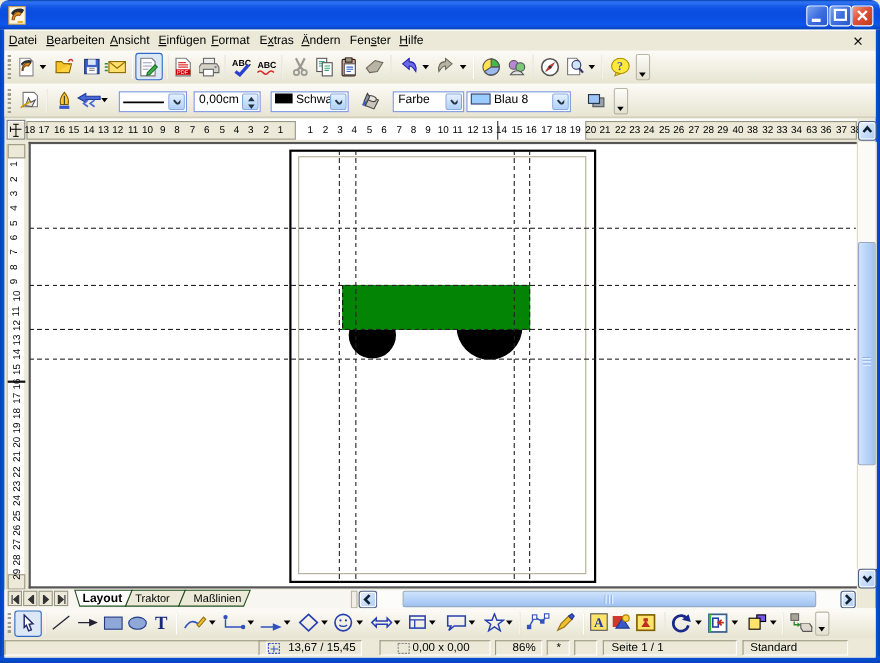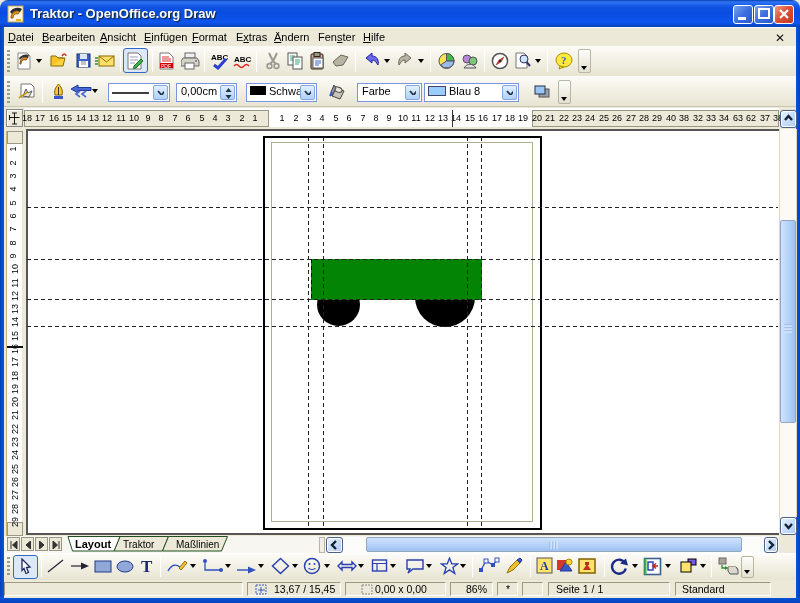--- a/index.html
+++ b/index.html
@@ -72,21 +72,20 @@
  <div id="titlebar"></div>
  <div id="bleft"></div>
     <div id="bright"></div>
     <div id="bbot"></div>
  <div class="abs" id="appicon" style="left:7px;top:5px;width:18px;height:18px"><svg width="18" height="18">
         <rect x="1" y="1" width="15" height="16" fill="#fdf5e8" stroke="#caa24a"></rect>
         <path d="M4 13 C4 8 8 5 13 6 L11 9 C8 8 6 10 6 13 Z" fill="#e8921e" stroke="#9a5a10"></path>
         <path d="M3 7 C6 2 12 2 15 4 L13 7 C10 5 7 5 5 9 Z" fill="#2a2a2a"></path>
         <path d="M9 14 h5 v2 h-5 z" fill="#e8b21e"></path>
       </svg></div>
- <div id="titletext">Traktor - OpenOffice.org Draw</div>
  <div class="tbtn" style="left:733px"><svg width="18" height="17">
         <rect x="4" y="11" width="8" height="3" fill="#fff"></rect>
       </svg></div>
  <div class="tbtn" style="left:754px"><svg width="18" height="17">
         <rect x="4" y="3" width="10" height="9" fill="none" stroke="#fff" stroke-width="2"></rect>
       </svg></div>
  <div class="tbtn" id="btnclose" style="left:774px"><svg width="18" height="17">
         <path d="M5 4 L13 12 M13 4 L5 12" stroke="#fff" stroke-width="2.2"></path>
       </svg></div>
  <div id="menubar">
@@ -322,21 +321,21 @@
       <i style="left:593px">26</i>
       <i style="left:607px">27</i>
       <i style="left:620px">28</i>
       <i style="left:633px">29</i>
       <i style="left:647px">40</i>
       <i style="left:660px">38</i>
       <i style="left:674px">32</i>
       <i style="left:687px">33</i>
       <i style="left:700px">34</i>
       <i style="left:714px">63</i>
-      <i style="left:727px">62</i>
+      <i style="left:727px">36</i>
       <i style="left:741px">37</i>
       <i style="left:754px">38</i>
   <div style="position:absolute;left:428px;top:1px;width:1px;height:17px;background:#333"></div>
  </div>
  <div id="corner"><svg width="15" height="16">
         <path d="M7.5 3 v11 M2.5 7.5 h10 M5 3 h5 M5 14 h5 M2.5 5 v5" stroke="#000" stroke-width="0.9" fill="none"></path>
       </svg></div>
  <div id="canvas"></div>
  <div id="vruler">
   <div class="dark" style="top:0;height:13px"></div>
@@ -559,21 +558,21 @@
         <rect x="2" y="2" width="7" height="6" fill="#a8a49a" stroke="#666"></rect>
         <path d="M5 9 v3 h4" fill="none" stroke="#2a8a2a" stroke-width="1.3"></path>
         <path d="M8 10 l3 2 -3 2z" fill="#2a8a2a"></path>
         <path d="M11 11 h8 l2 3 h-8 z" fill="#c8c4ba" stroke="#555"></path>
         <path d="M11 11 v4 l2 3 h8 v-4 l-2 -3" fill="#dcd8ce" stroke="#555"></path>
       </svg></div>
  <div style="position:absolute;left:741px;top:556px;width:13px;height:22px;background:linear-gradient(180deg,#fdfdfb,#e3e0cf);border:1px solid #b8b5a3;border-radius:2px"></div>
  <div class="dda" style="left:744px;top:570px"></div>
  <div id="status">
   <div class="scell" style="left:0px;width:239px"></div>
-  <div class="scell" style="left:243px;width:94px">
+  <div class="scell" style="left:231px;width:94px">
         <svg style="position:absolute;left:7px;top:1px" width="13" height="12">
           <rect x="1" y="1" width="10" height="9" fill="none" stroke="#3858c8" stroke-dasharray="2 1"></rect>
           <path d="M6 3 v6 M3 6 h7" stroke="#3858c8"></path>
         </svg>
         <b style="left:26px">13,67 / 15,45</b>
       </div>
   <div class="scell" style="left:341px;width:101px">
         <svg style="position:absolute;left:15px;top:1px" width="13" height="12">
           <rect x="1" y="1" width="10" height="9" fill="none" stroke="#888" stroke-dasharray="2 1"></rect>
         </svg>

